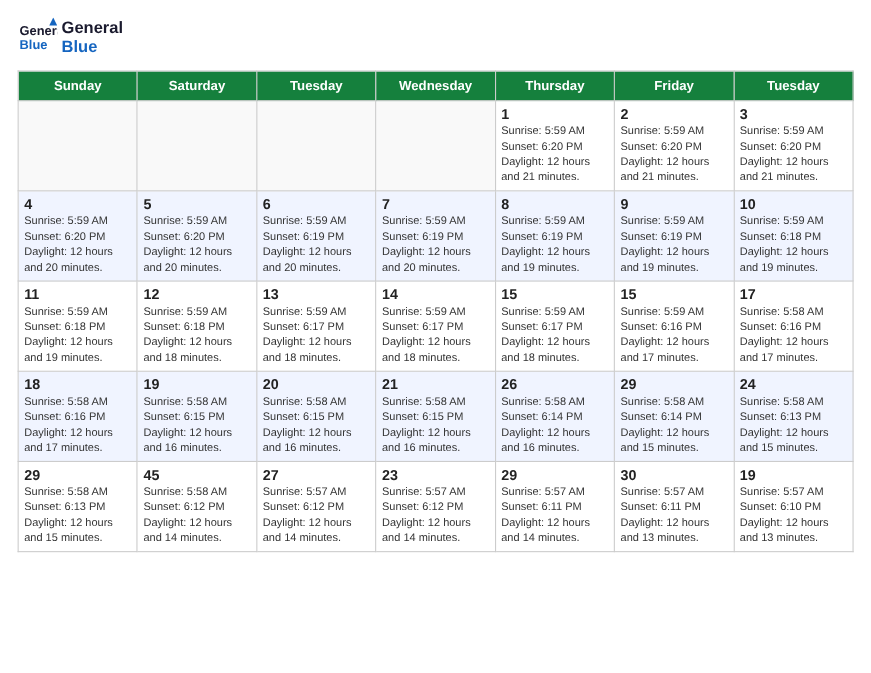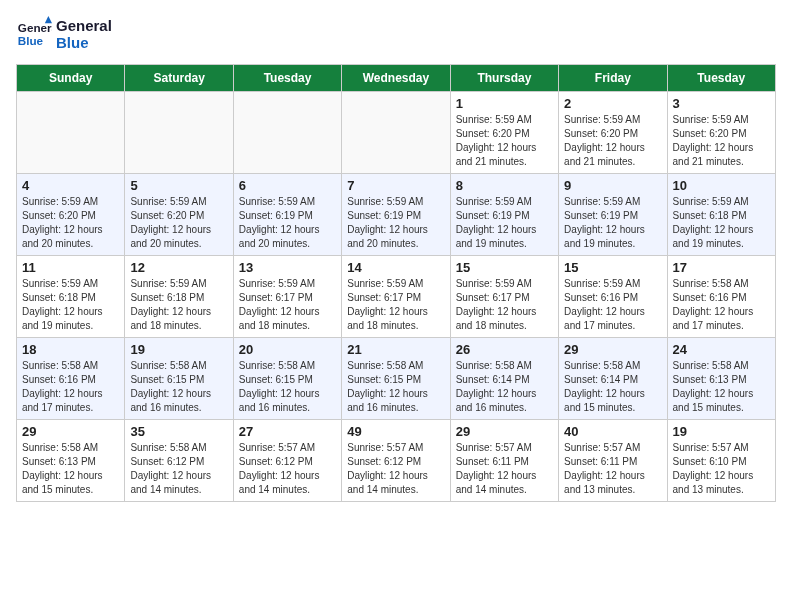--- a/index.html
+++ b/index.html
@@ -293,49 +293,49 @@
       </tr>
       <tr>
         <td>
           <div class="day-number">29</div>
           <div class="day-info" style="white-space: pre-line;">Sunrise: 5:58 AM
 Sunset: 6:13 PM
 Daylight: 12 hours
 and 15 minutes.</div>
         </td>
         <td>
-          <div class="day-number">35</div>
+          <div class="day-number">45</div>
           <div class="day-info" style="white-space: pre-line;">Sunrise: 5:58 AM
 Sunset: 6:12 PM
 Daylight: 12 hours
 and 14 minutes.</div>
         </td>
         <td>
           <div class="day-number">27</div>
           <div class="day-info" style="white-space: pre-line;">Sunrise: 5:57 AM
 Sunset: 6:12 PM
 Daylight: 12 hours
 and 14 minutes.</div>
         </td>
         <td>
-          <div class="day-number">49</div>
+          <div class="day-number">23</div>
           <div class="day-info" style="white-space: pre-line;">Sunrise: 5:57 AM
 Sunset: 6:12 PM
 Daylight: 12 hours
 and 14 minutes.</div>
         </td>
         <td>
           <div class="day-number">29</div>
           <div class="day-info" style="white-space: pre-line;">Sunrise: 5:57 AM
 Sunset: 6:11 PM
 Daylight: 12 hours
 and 14 minutes.</div>
         </td>
         <td>
-          <div class="day-number">40</div>
+          <div class="day-number">30</div>
           <div class="day-info" style="white-space: pre-line;">Sunrise: 5:57 AM
 Sunset: 6:11 PM
 Daylight: 12 hours
 and 13 minutes.</div>
         </td>
         <td>
           <div class="day-number">19</div>
           <div class="day-info" style="white-space: pre-line;">Sunrise: 5:57 AM
 Sunset: 6:10 PM
 Daylight: 12 hours

